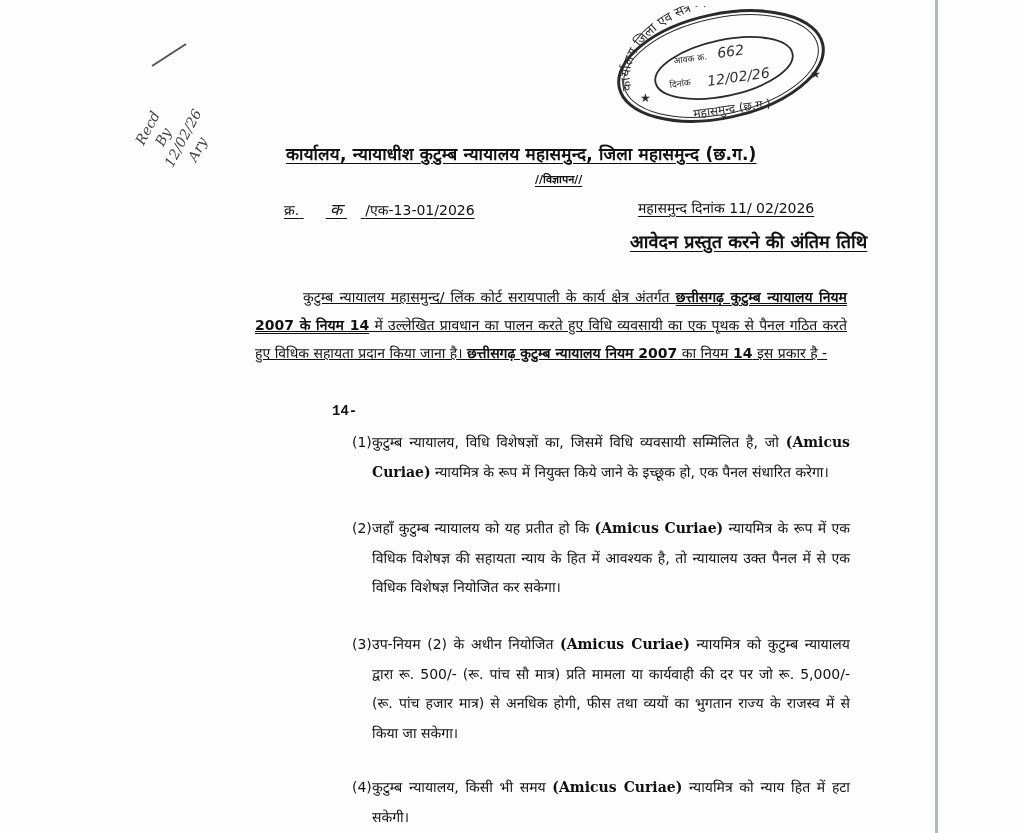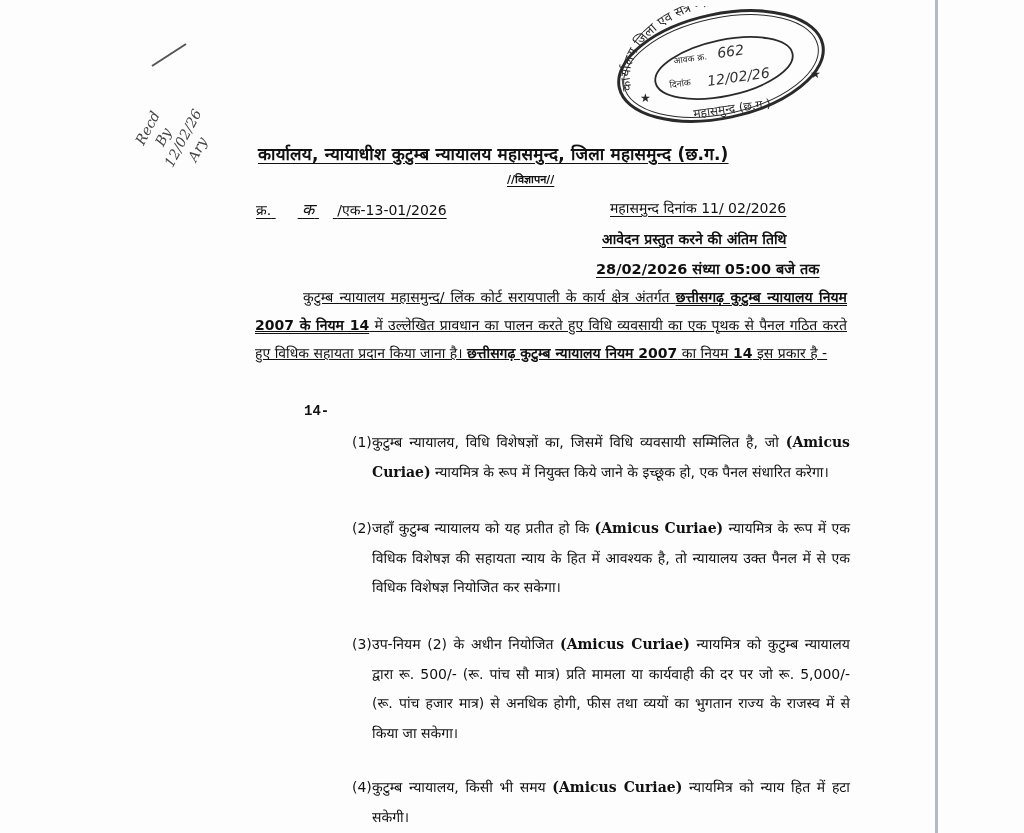--- a/index.html
+++ b/index.html
@@ -3,37 +3,37 @@
 <meta charset="utf-8">
 <style>
   html, body { margin: 0; padding: 0; }
   body {
     width: 1024px; height: 833px; overflow: hidden; position: relative;
     background: #ffffff; color: #111;
     font-family: "DejaVu Sans", "Liberation Sans", sans-serif;
   }
   .page { position: absolute; left: 0; top: 0; width: 1024px; height: 833px; background: #fdfdfd; }
   .vline { position: absolute; left: 935px; top: 0; width: 3px; height: 833px; background: #b7b9c2; }
-  .abs { position: absolute; white-space: nowrap; }
+  .abs { position: absolute; white-space: nowrap; margin-left: 28px; }
   .u { text-decoration: underline; text-underline-offset: 3px; }
   .b { font-weight: bold; }
   .serif { font-family: "DejaVu Serif", "Liberation Serif", serif; }
 
   
   .stamp { position: absolute; left: 610px; top: 6px; width: 222px; height: 118px; }
   .stamp svg { width: 100%; height: 100%; }
 
   
   .hand { position: absolute; left: 120px; top: 30px; width: 150px; height: 150px; }
 
   .title { left: 258px; top: 142px; font-size: 17px; font-weight: bold; letter-spacing: 0.2px; }
   .vigyapan { left: 507px; top: 171px; font-size: 11px; font-weight: bold; }
   .refno { left: 256px; top: 198px; font-size: 14px; }
   .refdate { left: 610px; top: 198px; font-size: 14px; }
-  .lastdate1 { left: 602px; top: 229px; font-size: 14px; font-weight: bold; }
+  .lastdate1 { left: 602px; top: 229px; font-size: 18px; font-weight: bold; }
   .lastdate2 { left: 596px; top: 258px; font-size: 14.5px; font-weight: bold; }
 
   .para { position: absolute; left: 255px; top: 283px; width: 592px; font-size: 14px; line-height: 28px; text-align: justify; text-decoration: underline; }
   .para .indent { display: inline-block; width: 48px; }
 
   .rule-no { left: 304px; top: 403px; font-size: 14px; font-weight: bold; font-family: Liberation Mono, monospace; }
   .rule-head { left: 352px; top: 402px; font-size: 14.5px; font-weight: bold; }
 
   .clause { position: absolute; left: 352px; width: 498px; font-size: 14px; line-height: 29.5px; }
   .clause .num { position: absolute; left: 0; top: 0; width: 40px; }
@@ -87,21 +87,20 @@
   <div class="abs refno u">
     <span>क्र.</span>
     <span style="display:inline-block;width:22px;"></span>
     <span class="serif" style="font-style:italic;font-size:16px;">क</span>
     <span style="display:inline-block;width:14px;"></span>
     <span>/एक-13-01/2026</span>
   </div>
   <div class="abs refdate u">महासमुन्द दिनांक 11/ 02/2026</div>
 
   <div class="abs lastdate1 u">आवेदन प्रस्तुत करने की अंतिम तिथि</div>
-  <div class="abs lastdate2 u">28/02/2026 संध्या 05:00 बजे तक</div>
 
   <div class="para">
     <span class="indent"></span><span>कुटुम्ब न्यायालय महासमुन्द/ लिंक कोर्ट सरायपाली के कार्य क्षेत्र अंतर्गत </span><span class="b u">छत्तीसगढ़ कुटुम्ब न्यायालय नियम 2007 के नियम 14</span><span> में उल्लेखित प्रावधान का पालन करते हुए विधि व्यवसायी का एक पृथक से पैनल गठित करते हुए विधिक सहायता प्रदान किया जाना है। </span><span class="b">छत्तीसगढ़ कुटुम्ब न्यायालय नियम 2007</span><span> का नियम </span><span class="b">14</span><span> इस प्रकार है -</span>
   </div>
 
   <div class="abs rule-no">14-</div>
 
   <div class="clause c1">
     <span class="num">(1)</span>
     <span class="txt"><span>कुटुम्ब न्यायालय, विधि विशेषज्ञों का, जिसमें विधि व्यवसायी सम्मिलित है, जो </span><span class="serif b">(Amicus Curiae)</span><span> न्यायमित्र के रूप में नियुक्त किये जाने के इच्छूक हो, एक पैनल संधारित करेगा।</span></span>

